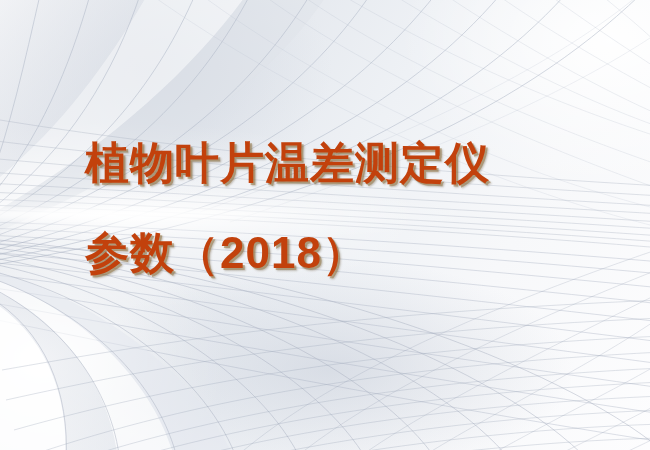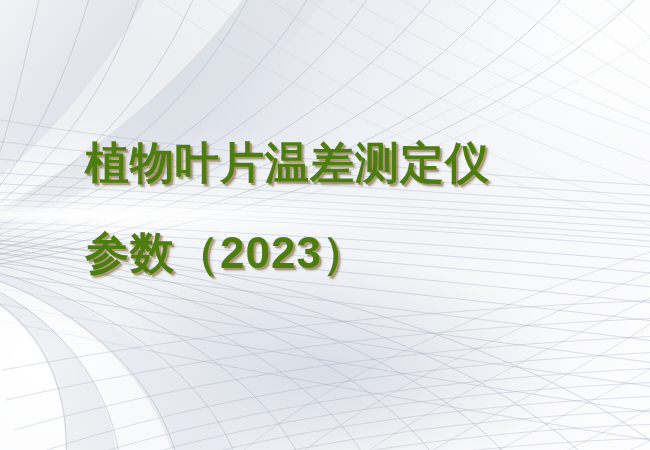--- a/index.html
+++ b/index.html
@@ -43,21 +43,21 @@
       radial-gradient(ellipse 330px 26px at 150px 216px, rgba(255,255,255,0.75) 0%, rgba(255,255,255,0) 100%);
   }
   .svg-layer { position: absolute; top:0; left:0; }
   #title-block {
     position: absolute;
     left: 85px;
     top: 118px;
     width: 520px;
   }
   .title-line {
-    color: #4d7c0f;
+    color: #c2410c;
     font-size: 44px;
     font-weight: bold;
     line-height: 90px;
     letter-spacing: 1px;
     white-space: nowrap;
     text-shadow: 2px 2px 0 rgba(150,120,70,0.55), 3px 3px 2px rgba(90,70,40,0.30);
   }
 </style>
 </head>
 <body>
@@ -190,16 +190,16 @@
         <path d="M 662,30 C 580,86 450,148 230,222"></path>
       </g>
 
     </g>
   </svg>
 
   <div class="layer" id="bg-streak"></div>
 
   <div id="title-block">
     <div class="title-line">植物叶片温差测定仪</div>
-    <div class="title-line">参数（2023）</div>
+    <div class="title-line">参数（2018）</div>
   </div>
 
 </div>
 
 </body></html>

